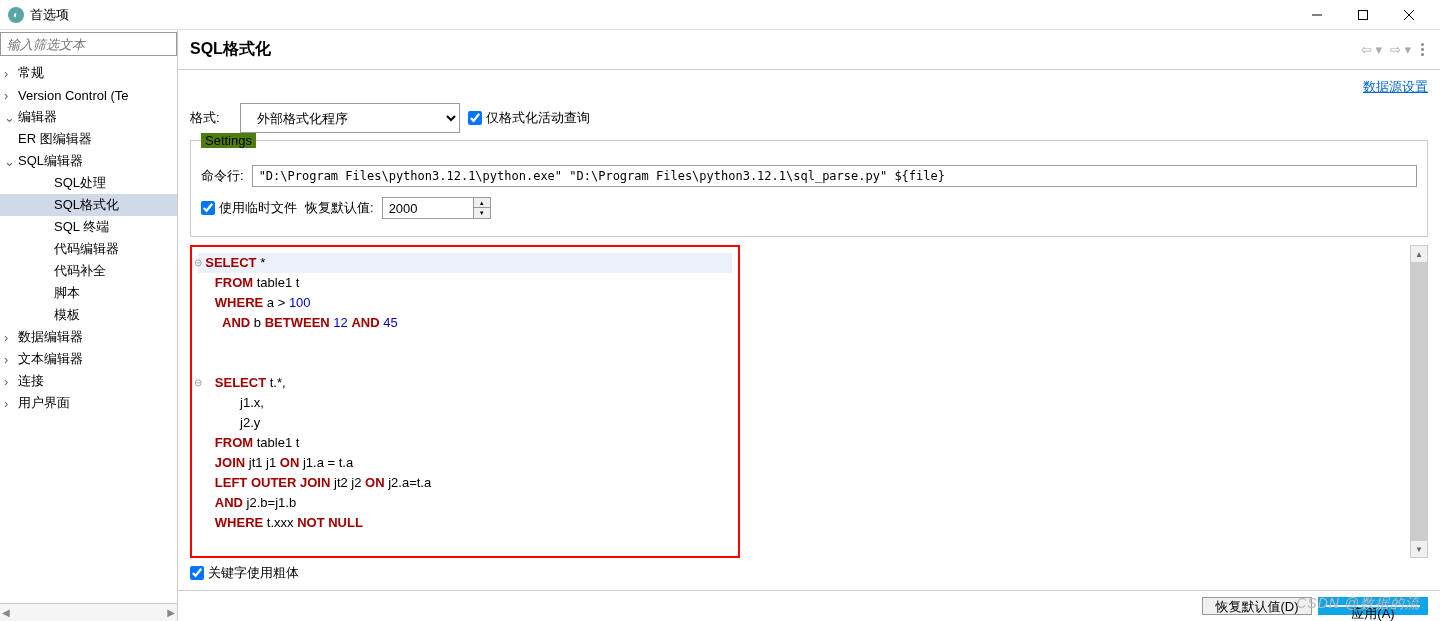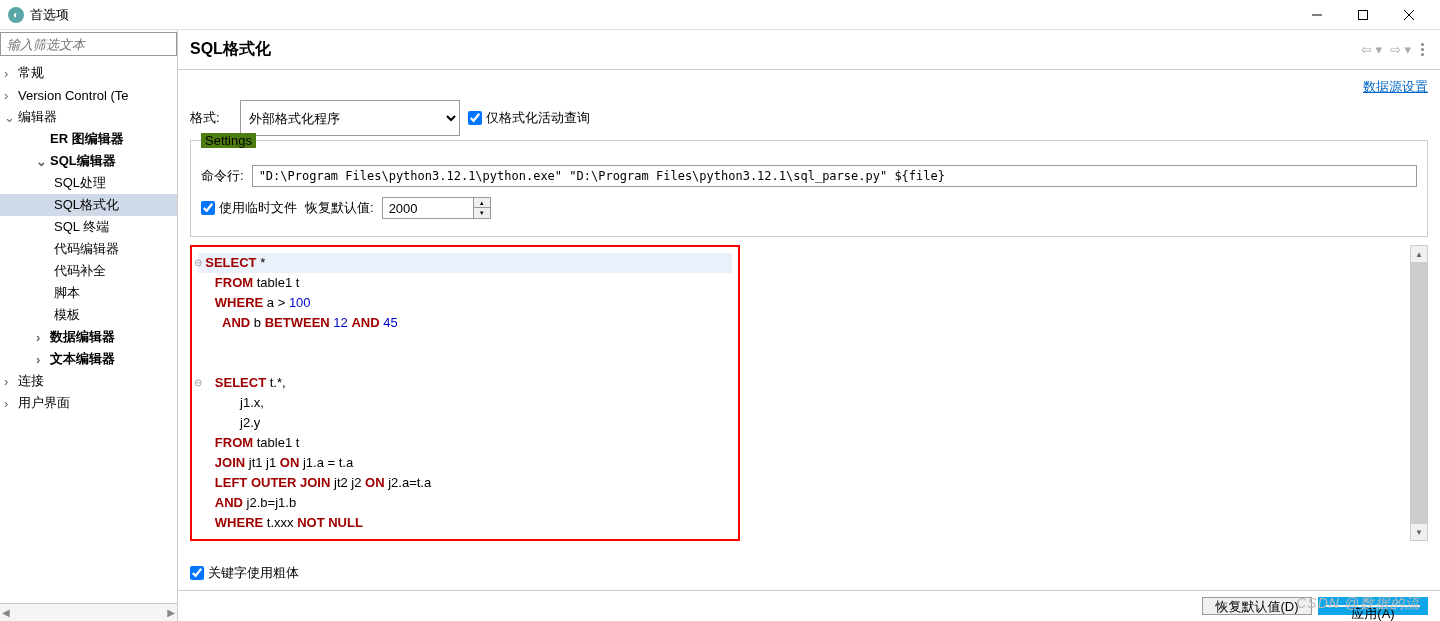--- a/index.html
+++ b/index.html
@@ -11,42 +11,42 @@
     .win-btn { width: 46px; height: 30px; display: flex; align-items: center; justify-content: center; cursor: pointer; }
     .win-btn svg { width: 10px; height: 10px; }
     
     .main { display: flex; height: calc(621px - 30px); }
     
     .sidebar { width: 178px; border-right: 1px solid #ccc; display: flex; flex-direction: column; }
     .filter-input { width: 100%; height: 24px; padding: 2px 6px; border: 1px solid #999; margin: 2px 0; font-style: italic; color: #888; }
     .tree { flex: 1; padding: 4px 0; overflow: auto; }
     .tree-item { display: flex; align-items: center; height: 22px; padding-left: 4px; cursor: pointer; }
     .lvl1 { padding-left: 4px; }
-    .lvl2 { padding-left: 36px; font-weight: bold; }
+    .lvl2 { padding-left: 4px; }
     .lvl3 { padding-left: 40px; }
     .tree-item.selected { background: #d0d9e8; }
     .chevron { width: 14px; display: inline-block; color: #666; }
     .hscroll { height: 18px; border-top: 1px solid #ccc; display: flex; align-items: center; justify-content: space-between; padding: 0 2px; background: #f5f5f5; }
     .hscroll span { color: #888; font-size: 10px; }
     
     .content { flex: 1; display: flex; flex-direction: column; }
     .content-header { height: 40px; display: flex; align-items: center; padding: 0 12px; border-bottom: 1px solid #ccc; }
     .content-title { font-size: 16px; font-weight: bold; }
     .header-icons { margin-left: auto; display: flex; align-items: center; gap: 4px; }
     .arrow-btn { color: #aaa; cursor: pointer; padding: 2px; display:flex; align-items:center; }
     .menu-dots { display: flex; flex-direction: column; gap: 2px; cursor: pointer; padding: 4px; }
     .menu-dots span { width: 3px; height: 3px; background: #888; border-radius: 50%; }
     
     .content-body { flex: 1; padding: 8px 12px; display: flex; flex-direction: column; overflow: hidden; }
     .link-row { text-align: right; margin-bottom: 8px; }
     .link-row a { color: #0066cc; text-decoration: underline; cursor: pointer; margin-top: 16px; }
     
     .form-row { display: flex; align-items: center; height: 28px; gap: 8px; margin-bottom: 4px; }
     .form-label { min-width: 42px; }
-    .select { height: 36px; width: 220px; border: 1px solid #999; padding: 2px 4px; background: #fff; }
+    .select { height: 30px; width: 220px; border: 1px solid #999; padding: 2px 12px; background: #fff; }
     .checkbox-wrap { display: flex; align-items: center; gap: 4px; }
     .checkbox-wrap input { width: 14px; height: 14px; }
     
     .fieldset { border: 1px solid #ccc; padding: 6px 10px 10px; margin-top: 4px; }
     .fieldset-legend { padding: 0 4px; background: #4d7c0f; position: relative; top: -14px; display: inline-block; margin-bottom: -8px; }
     .text-input { height: 22px; border: 1px solid #999; padding: 2px 6px; flex: 1; font-family: Consolas, monospace; font-size: 12px; }
     .spinner-wrap { display: flex; align-items: center; border: 1px solid #999; height: 22px; }
     .spinner-input { width: 90px; height: 20px; border: none; padding: 2px 6px; text-align: left; outline: none; }
     .spinner-btns { display: flex; flex-direction: column; border-left: 1px solid #999; }
     .spinner-btn { height: 10px; width: 16px; font-size: 6px; line-height: 6px; display: flex; align-items: center; justify-content: center; cursor: pointer; background: #f0f0f0; }
@@ -240,21 +240,21 @@
   <span class="kw">AND</span><span class="ident"> j2.b=j1.b</span>
   <span class="kw">WHERE</span><span class="ident"> t.xxx </span><span class="kw">NOT NULL</span>
 </div>
         <div class="vscroll">
           <div class="vscroll-btn">▲</div>
           <div class="vscroll-thumb"></div>
           <div class="vscroll-btn">▼</div>
         </div>
       </div>
 
-      <div style="margin-top:23px;">
+      <div style="margin-top:6px;">
         <label class="checkbox-wrap">
           <input type="checkbox" checked="" style="">
           <span>关键字使用粗体</span>
         </label>
       </div>
     </div>
 
     <div class="footer">
       <div class="footer-buttons">
         <button class="btn">恢复默认值(D)</button>

